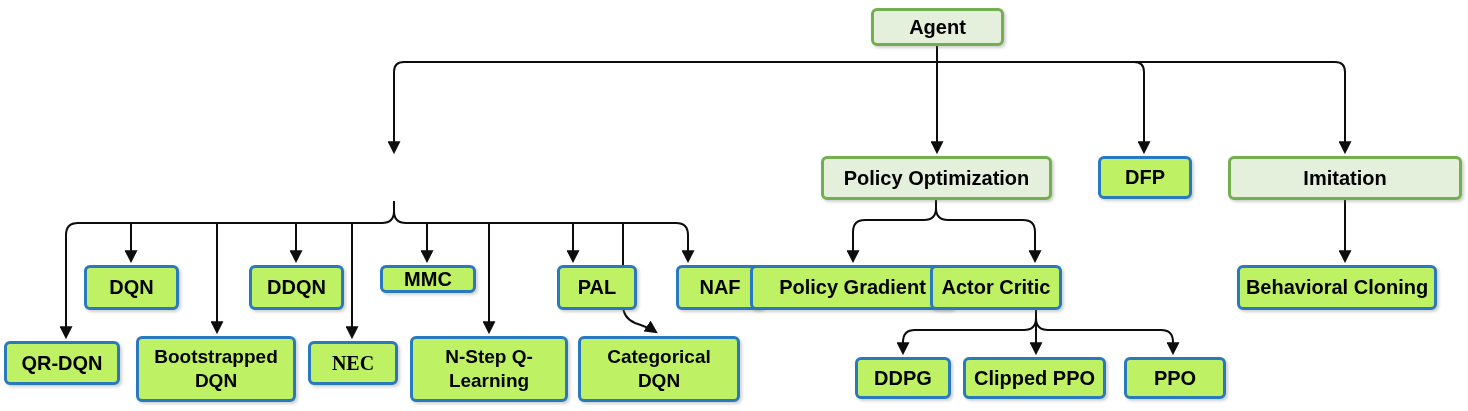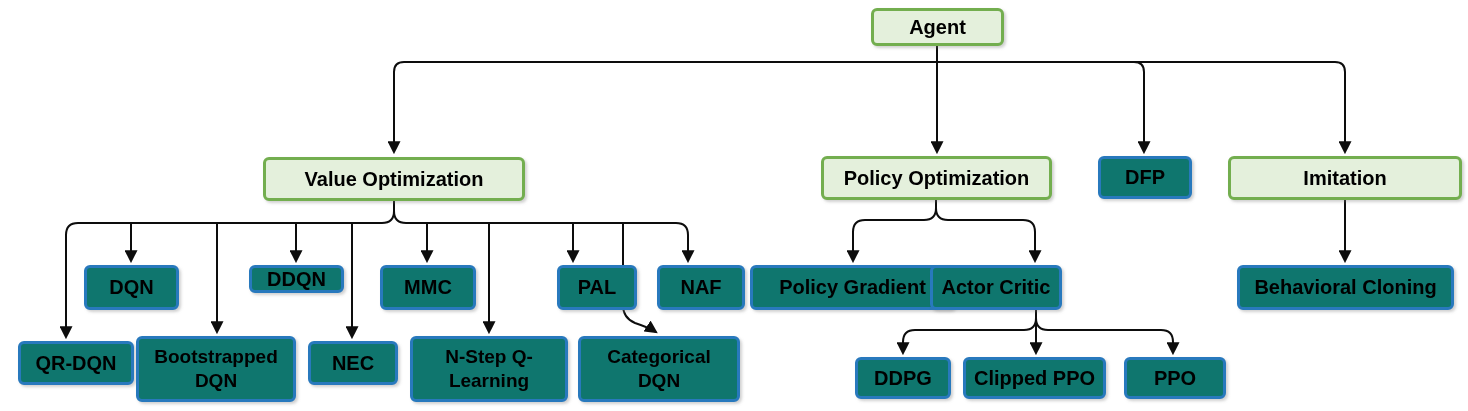--- a/index.html
+++ b/index.html
@@ -19,21 +19,21 @@
     font-size:20px;
     line-height:1.25;
     color:#000;
     border:3px solid;
     border-radius:6px;
     box-sizing:border-box;
     box-shadow:2px 2px 3px rgba(120,120,120,0.35);
     padding:0 4px;
   }
   .green{background:#e4f0dc;border-color:#73ae4f;}
-  .blue{background:#0f766e;border-color:#2879bd;}
+  .blue{background:#bef264;border-color:#2879bd;}
   .small{font-size:19px;}
   svg path.link{fill:none;stroke:#0d0d0d;stroke-width:2px;}
 </style>
 </head>
 <body>
 
 <div id="canvas">
 
   <svg id="edges" viewBox="0 0 1468 411" xmlns="http://www.w3.org/2000/svg">
     <defs>
@@ -63,49 +63,48 @@
 
     <path class="link" d="M1345 200 V261" marker-end="url(#arw)"></path>
 
     <path class="link" d="M1036 310 V353" marker-end="url(#arw)"></path>
     <path class="link" d="M1036 310 V318 Q1036 330 1024 330 H915 Q903 330 903 342 V353" marker-end="url(#arw)"></path>
     <path class="link" d="M1036 318 Q1036 330 1048 330 H1161 Q1173 330 1173 342 V353" marker-end="url(#arw)"></path>
   </svg>
 
   <div class="node green" style="left:871px;top:8px;width:133px;height:38px;">Agent</div>
 
-  <div class="node green" style="left:263px;top:157px;width:262px;height:44px;">Value Optimization</div>
 
   <div class="node green" style="left:821px;top:156px;width:231px;height:44px;">Policy Optimization</div>
 
   <div class="node blue" style="left:1098px;top:156px;width:94px;height:43px;">DFP</div>
 
   <div class="node green" style="left:1228px;top:156px;width:234px;height:44px;">Imitation</div>
 
   <div class="node blue" style="left:84px;top:265px;width:95px;height:45px;">DQN</div>
 
-  <div class="node blue" style="left:249px;top:265px;width:95px;height:28px;">DDQN</div>
+  <div class="node blue" style="left:249px;top:265px;width:95px;height:45px;">DDQN</div>
 
-  <div class="node blue" style="left:380px;top:265px;width:96px;height:45px;">MMC</div>
+  <div class="node blue" style="left:380px;top:265px;width:96px;height:28px;">MMC</div>
 
   <div class="node blue" style="left:533px;top:265px;width:80px;height:45px;margin-left:24px;">PAL</div>
 
-  <div class="node blue" style="left:657px;top:265px;width:88px;height:45px;">NAF</div>
+  <div class="node blue" style="left:676px;top:265px;width:88px;height:45px;">NAF</div>
 
   <div class="node blue" style="left:750px;top:265px;width:205px;height:45px;">Policy Gradient</div>
 
   <div class="node blue" style="left:930px;top:265px;width:132px;height:45px;">Actor Critic</div>
 
-  <div class="node blue" style="left:1237px;top:265px;width:217px;height:45px;">Behavioral Cloning</div>
+  <div class="node blue" style="left:1237px;top:265px;width:200px;height:45px;">Behavioral Cloning</div>
 
-  <div class="node blue" style="left:18px;top:341px;width:116px;height:44px;">QR-DQN</div>
+  <div class="node blue" style="left:4px;top:341px;width:116px;height:44px;">QR-DQN</div>
 
   <div class="node blue small" style="left:136px;top:336px;width:160px;height:66px;">Bootstrapped DQN</div>
 
-  <div class="node blue" style="left:308px;top:341px;width:90px;height:44px;">NEC</div>
+  <div class="node blue" style="left:308px;top:341px;width:90px;height:44px;font-family:Liberation Serif, serif;">NEC</div>
 
   <div class="node blue small" style="left:410px;top:336px;width:158px;height:66px;">N-Step Q-Learning</div>
 
   <div class="node blue small" style="left:578px;top:336px;width:162px;height:66px;">Categorical DQN</div>
 
   <div class="node blue" style="left:855px;top:357px;width:96px;height:42px;">DDPG</div>
 
   <div class="node blue" style="left:963px;top:357px;width:143px;height:42px;">Clipped PPO</div>
 
   <div class="node blue" style="left:1124px;top:357px;width:102px;height:42px;">PPO</div>

